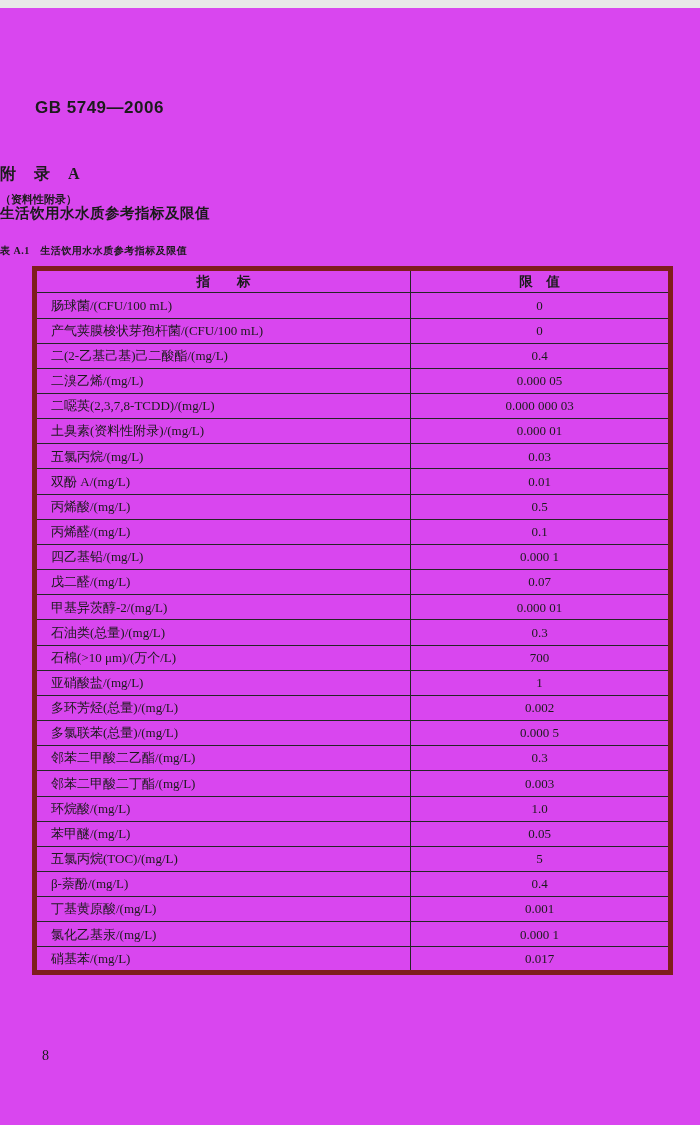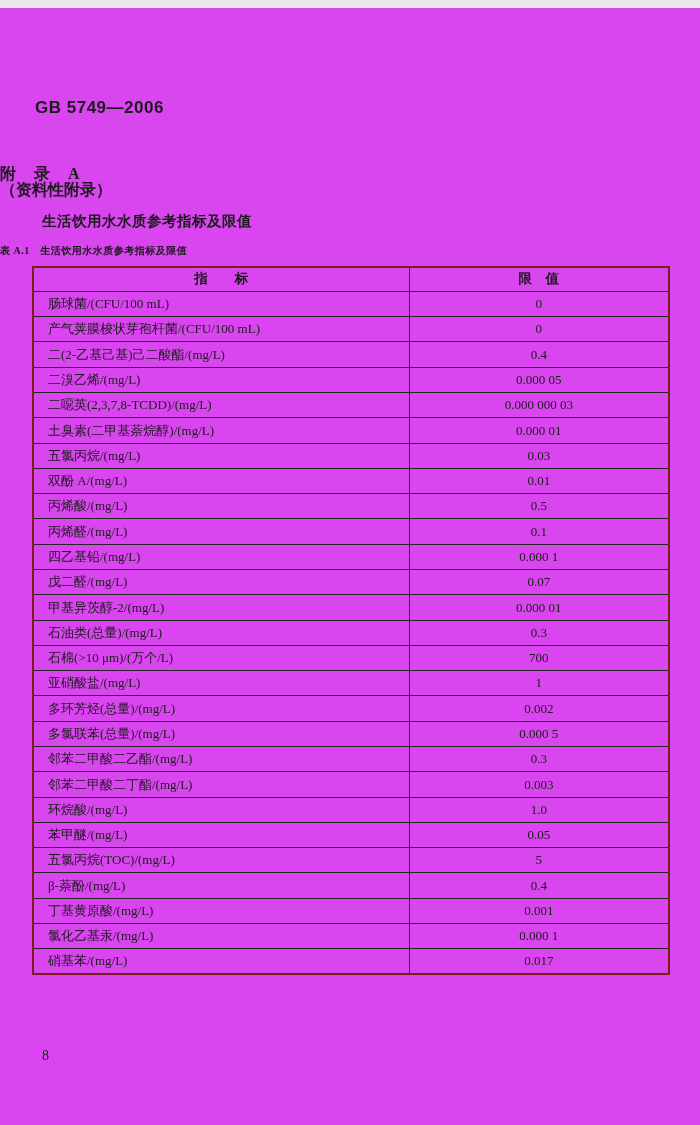--- a/index.html
+++ b/index.html
@@ -23,22 +23,22 @@
     letter-spacing: 0.5px;
     font-family: "Liberation Sans", "DejaVu Sans", sans-serif;
   }
   .center-line {
     position: absolute;
     left: 0;
     width: 700px;
     font-weight: bold;
   }
   .appendix-title   { top: 156px; font-size: 16px; letter-spacing: 1px; }
-  .appendix-type    { top: 172px; font-size: 16px; }
-  .appendix-subject { top: 204px; font-size: 14.5px; letter-spacing: 0.5px; padding-left: 42px; }
+  .appendix-type    { top: 184px; font-size: 11px; }
+  .appendix-subject { top: 196px; font-size: 14.5px; letter-spacing: 0.5px; }
   .table-caption    { top: 236px; font-size: 10px; letter-spacing: 0.5px; }
   table.limits {
     position: absolute;
     left: 32px;
     top: 258px;
     width: 636px;
     height: 709px;
     border-collapse: collapse;
     table-layout: fixed;
     font-size: 13px;
@@ -46,21 +46,21 @@
   table.limits col.c1 { width: 376px; }
   table.limits col.c2 { width: 260px; }
   table.limits th, table.limits td {
     border: 1px solid #262626;
     height: 24.4px;
     line-height: 1.05;
     vertical-align: middle;
     padding: 0;
     font-weight: normal;
   }
-  table.limits { border: 2px solid #7f1d1d; }
+  table.limits { border: 5px solid #7f1d1d; }
   table.limits th {
     font-weight: bold;
     text-align: center;
     font-size: 13.5px;
   }
   table.limits td.indicator {
     text-align: left;
     padding-left: 14px;
   }
   table.limits td.limit {
@@ -115,21 +115,21 @@
         </tr>
         <tr>
           <td class="indicator">二溴乙烯/(mg/L)</td>
           <td class="limit">0.000 05</td>
         </tr>
         <tr>
           <td class="indicator">二噁英(2,3,7,8-TCDD)/(mg/L)</td>
           <td class="limit">0.000 000 03</td>
         </tr>
         <tr>
-          <td class="indicator">土臭素(二甲基萘烷醇)/(mg/L)</td>
+          <td class="indicator">土臭素(资料性附录)/(mg/L)</td>
           <td class="limit">0.000 01</td>
         </tr>
         <tr>
           <td class="indicator">五氯丙烷/(mg/L)</td>
           <td class="limit">0.03</td>
         </tr>
         <tr>
           <td class="indicator">双酚 A/(mg/L)</td>
           <td class="limit">0.01</td>
         </tr>

